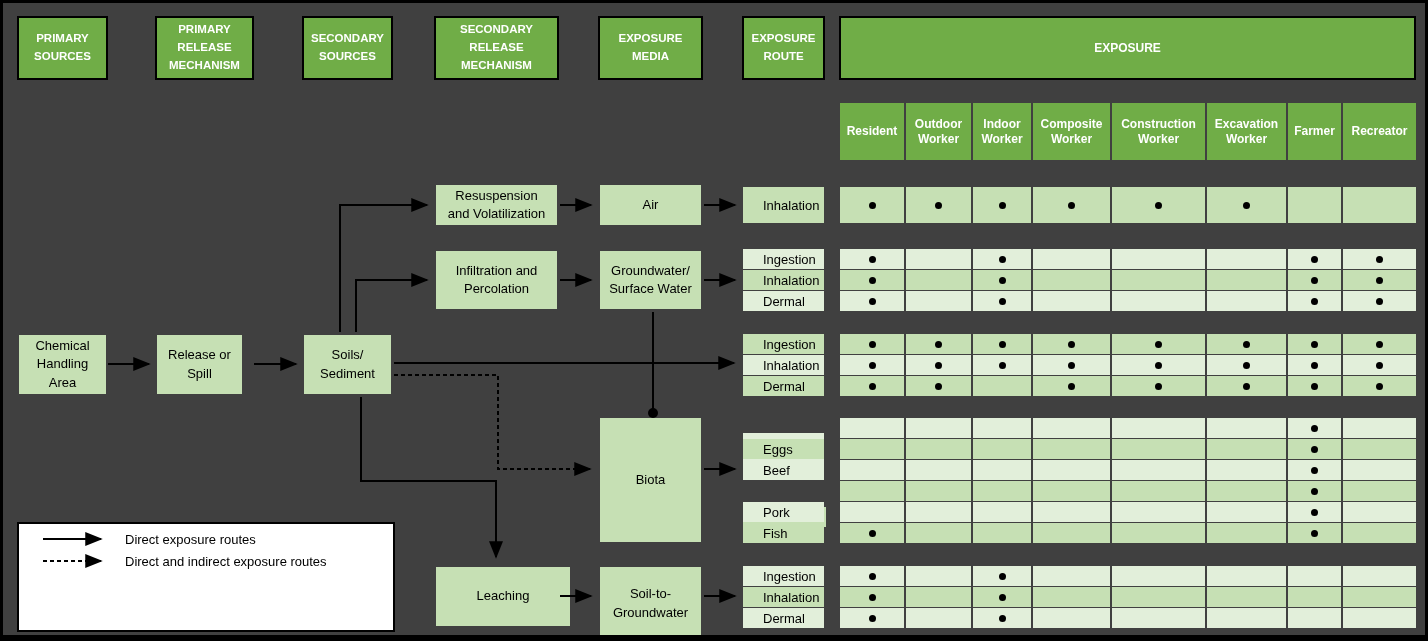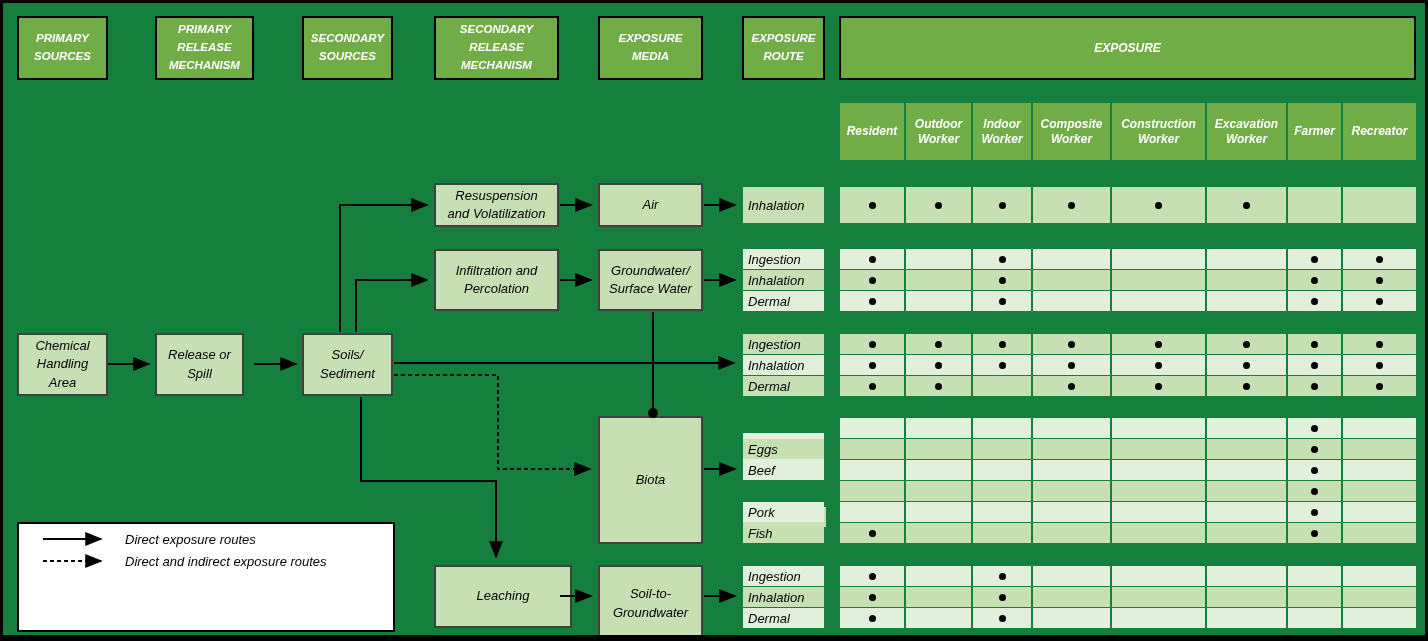--- a/index.html
+++ b/index.html
@@ -1,20 +1,20 @@
 <!DOCTYPE html>
 <html><head>
 <meta charset="utf-8">
 <title>Conceptual Site Model</title>
 <style>
   html,body { margin:0; padding:0; background:#fff; }
   .canvas {
-    position:relative; width:1428px; height:641px; background:#15803d;
+    position:relative; width:1428px; height:641px; background:#404040;
     border:3px solid #000; border-bottom:6px solid #000; box-sizing:border-box;
-    font-family:"Liberation Sans", sans-serif; overflow:hidden;font-style:italic;
+    font-family:"Liberation Sans", sans-serif; overflow:hidden;
   }
   
   .hdr {
     position:absolute; background:#70AD47; border:2px solid #000; box-sizing:border-box;
     color:#fff; font-weight:bold; font-size:11.5px; line-height:1.55;
     display:flex; align-items:center; justify-content:center; text-align:center; padding:2px;
   }
   
   .flowbox {
     position:absolute; background:#C6E0B4; border:2px solid #404040; box-sizing:border-box;
@@ -24,21 +24,21 @@
   
   #receptor-cols { position:absolute; left:837px; top:100px; width:576px; height:57px; }
   .rcol {
     position:absolute; top:0; height:100%; background:#70AD47; color:#fff;
     font-weight:bold; font-size:12px; line-height:1.25;
     display:flex; align-items:center; justify-content:center; text-align:center;
   }
   
   #matrix { position:absolute; left:0; top:0; width:1428px; height:641px; }
   .route {
-    position:absolute; font-size:13px; color:#000; box-sizing:border-box; padding-left:5px;
+    position:absolute; font-size:13px; color:#000; box-sizing:border-box; padding-left:20px;
     display:flex; align-items:center;
   }
   .cell { position:absolute; display:flex; align-items:center; justify-content:center; }
   .dark  { background:#C6E0B4; }
   .light { background:#E2EFDA; }
   .dot { width:7px; height:7px; border-radius:50%; background:#000; }
   
   svg.connectors { position:absolute; left:0; top:0; pointer-events:none; }
   
   .legend {

